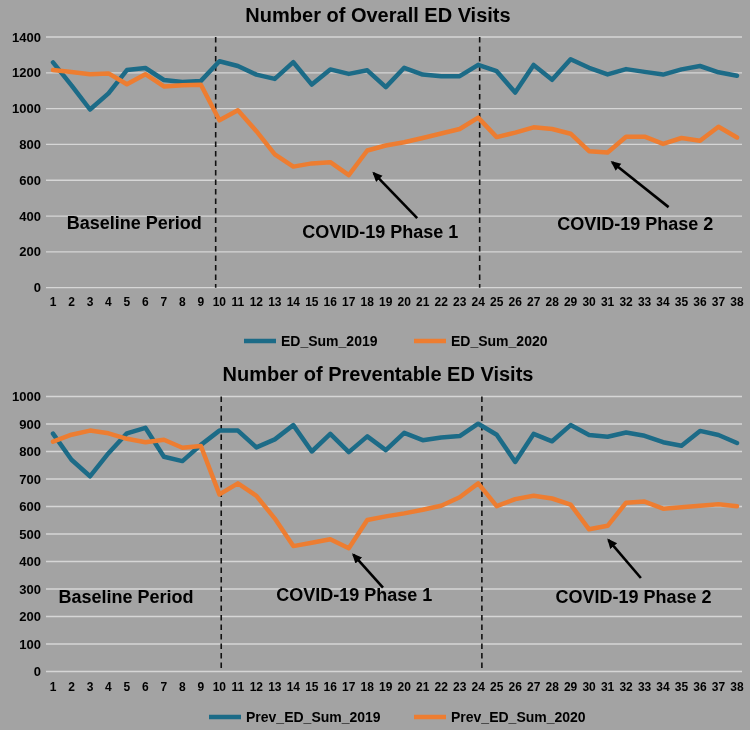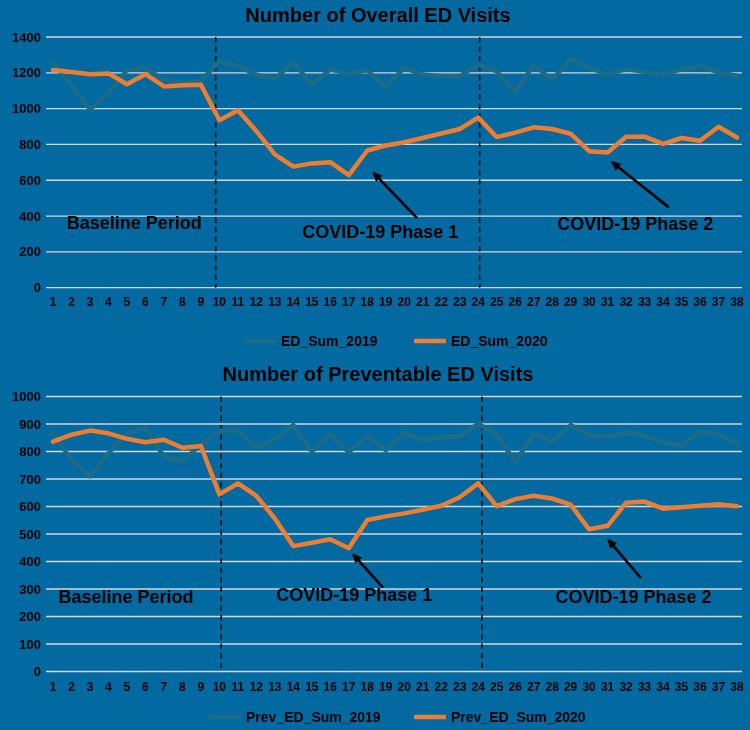--- a/index.html
+++ b/index.html
@@ -1,16 +1,16 @@
 <!DOCTYPE html>
 <html><head>
 <meta charset="utf-8">
 <style>
   html,body{margin:0;padding:0;background:#ffffff;}
-  .page{width:750px;height:730px;background:#0369a1;overflow:hidden;font-family:"Liberation Sans",sans-serif;}
+  .page{width:750px;height:730px;background:#a3a3a3;overflow:hidden;font-family:"Liberation Sans",sans-serif;}
   figure{margin:0;padding:0;}
   svg{display:block;}
   svg text{font-family:"Liberation Sans",sans-serif;font-weight:bold;fill:#000000;}
   .title-text{font-size:20px;}
   .legend-text{font-size:14px;}
   .ylab{font-size:13px;}
   .xlab{font-size:12px;}
   .ann{font-size:18px;}
 </style>
 </head>

